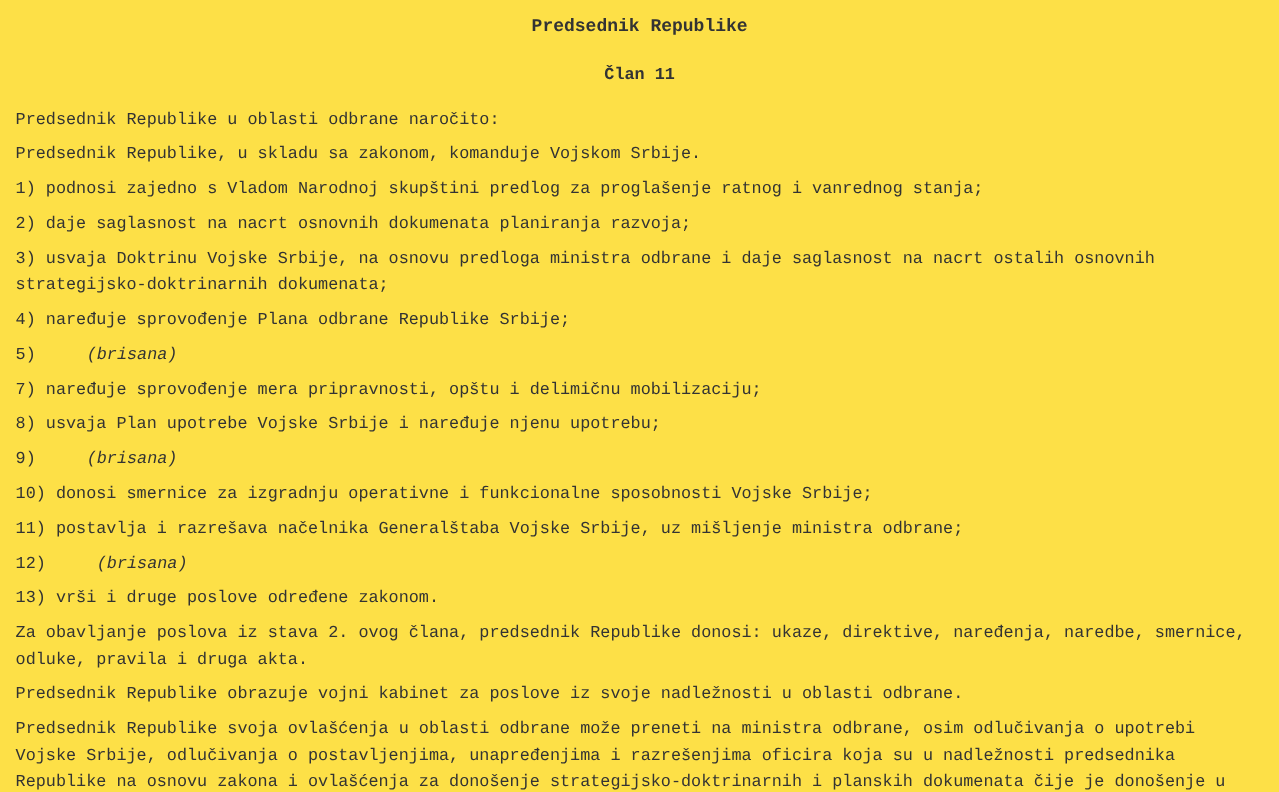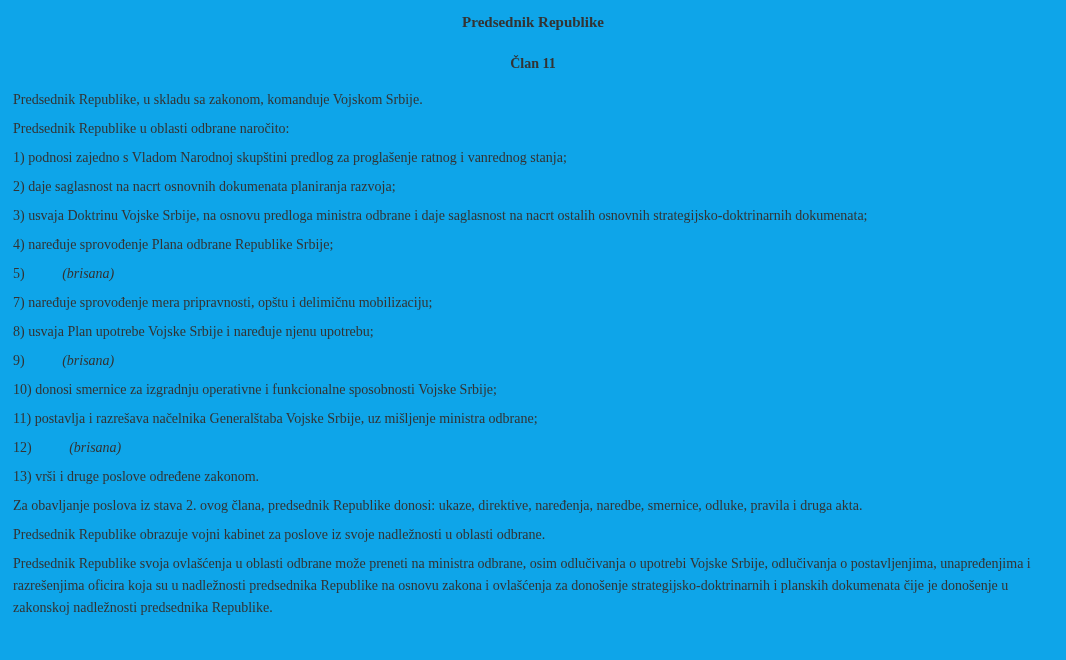--- a/index.html
+++ b/index.html
@@ -5,22 +5,22 @@
   html, body {
     margin: 0;
     padding: 0;
     background: #ffffff;
   }
   .page {
     width: 1066px;
     height: 660px;
     box-sizing: border-box;
     padding: 14px 13px 10px 13px;
-    background: #0ea5e9;
-    font-family: Liberation Serif, serif;
+    background: #fde047;
+    font-family: Liberation Mono, monospace;
     color: #333333;
     overflow: hidden;
   }
   .doc-title {
     margin: 0 0 24px 0;
     text-align: center;
     font-size: 15px;
     font-weight: bold;
     color: #333333;
     line-height: 17px;
@@ -45,22 +45,22 @@
     margin-left: 34px;
   }
 </style>
 </head>
 <body>
 
 <div class="page">
   <h3 class="doc-title">Predsednik Republike</h3>
   <h4 class="article-heading">Član 11</h4>
   <div>
+      <p class="para">Predsednik Republike u oblasti odbrane naročito:</p>
       <p class="para">Predsednik Republike, u skladu sa zakonom, komanduje Vojskom Srbije.</p>
-      <p class="para">Predsednik Republike u oblasti odbrane naročito:</p>
       <p class="para">1) podnosi zajedno s Vladom Narodnoj skupštini predlog za proglašenje ratnog i vanrednog stanja;</p>
       <p class="para">2) daje saglasnost na nacrt osnovnih dokumenata planiranja razvoja;</p>
       <p class="para">3) usvaja Doktrinu Vojske Srbije, na osnovu predloga ministra odbrane i daje saglasnost na nacrt ostalih osnovnih strategijsko-doktrinarnih dokumenata;</p>
       <p class="para">4) naređuje sprovođenje Plana odbrane Republike Srbije;</p>
       <p class="para"><span>5) </span><em>(brisana)</em></p>
       <p class="para">7) naređuje sprovođenje mera pripravnosti, opštu i delimičnu mobilizaciju;</p>
       <p class="para">8) usvaja Plan upotrebe Vojske Srbije i naređuje njenu upotrebu;</p>
       <p class="para"><span>9) </span><em>(brisana)</em></p>
       <p class="para">10) donosi smernice za izgradnju operativne i funkcionalne sposobnosti Vojske Srbije;</p>
       <p class="para">11) postavlja i razrešava načelnika Generalštaba Vojske Srbije, uz mišljenje ministra odbrane;</p>

